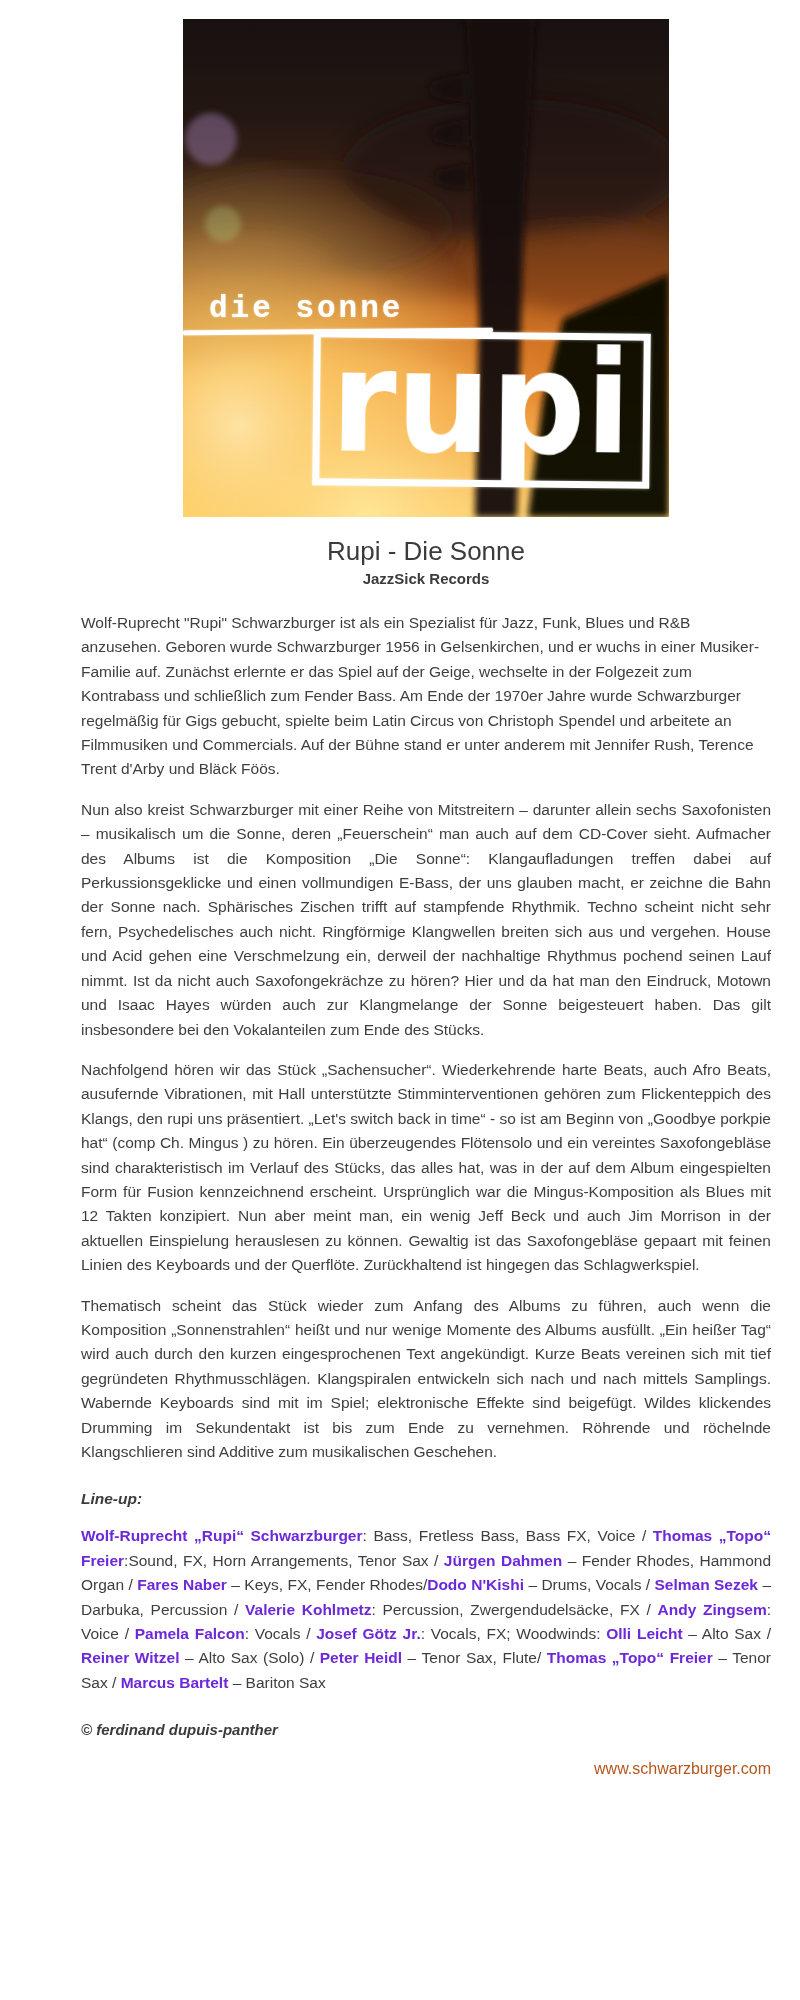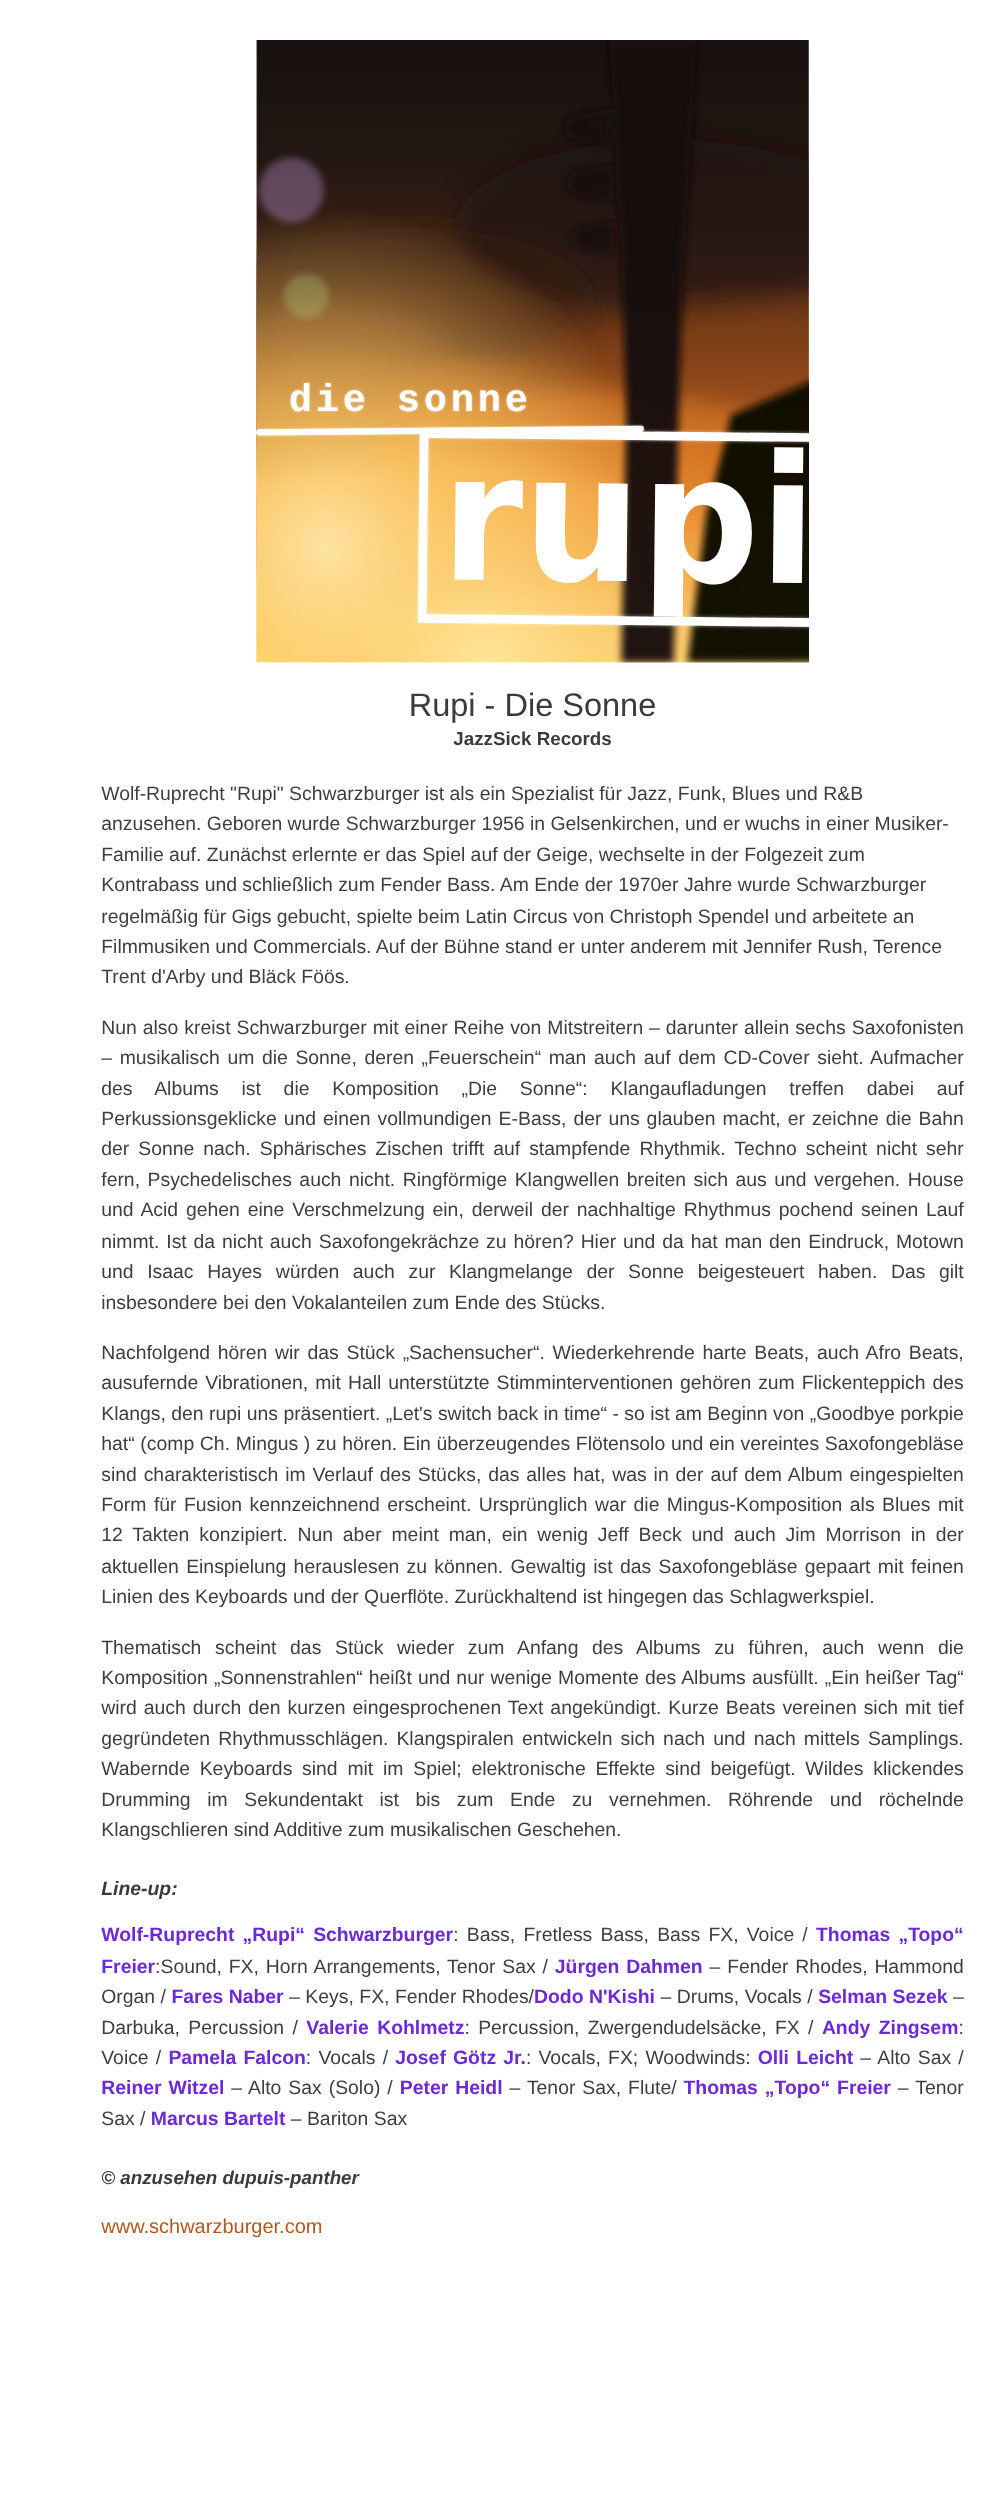--- a/index.html
+++ b/index.html
@@ -3,21 +3,21 @@
 <meta charset="utf-8">
 <style>
   html,body{margin:0;padding:0;}
   body{
     width:800px;height:2000px;background:#ffffff;
     font-family:"Liberation Sans","DejaVu Sans",sans-serif;
     color:#3e3e40;position:relative;overflow:hidden;
   }
   .page{width:690px;margin-left:81px;}
   
-  .cover-wrap{width:442px;height:498px;margin:32px auto 0 auto;position:relative;overflow:hidden;}
+  .cover-wrap{width:486px;height:498px;margin:19px auto 0 auto;position:relative;overflow:hidden;}
   .cover-svg{position:absolute;left:0;top:0;}
   .cover-title{
     position:absolute;left:26px;top:272px;
     font-family:"Liberation Mono","DejaVu Sans Mono",monospace;
     font-size:31px;font-weight:bold;color:#ffffff;letter-spacing:3px;white-space:nowrap;
     text-shadow:0 0 2px rgba(255,255,255,.6);
   }
   .cover-underline{
     position:absolute;left:0;top:310px;width:310px;height:5px;background:#ffffff;
     transform:rotate(-0.5deg);border-radius:2px;box-shadow:0 0 2px rgba(255,255,255,.7);
@@ -40,21 +40,21 @@
   .article p{margin:0 0 16px 0;text-align:justify;hyphens:none;}
   .article p:first-child{text-align:left;}
   .lineup-heading{
     margin:26px 0 0 0;font-size:15.5px;font-weight:bold;font-style:italic;color:#3b3b3d;
   }
   .lineup-text{margin:16px 0 0 0;font-size:15.5px;line-height:24.4px;text-align:justify;}
   .lineup-text b{color:#6d28d9;}
   .credit{
     margin:26px 0 0 0;font-size:15px;font-weight:bold;font-style:italic;color:#3b3b3d;
   }
-  .site-link-row{margin-top:22px;text-align:left;}
+  .site-link-row{margin-top:22px;text-align:right;}
   .site-link{font-size:16px;text-decoration:none;cursor:pointer;}
 </style>
 </head>
 <body style="color: rgb(62, 62, 64);">
 
 <div class="page">
 
   <div class="cover-wrap">
     <svg class="cover-svg" width="486" height="498" viewBox="0 0 486 498">
       <defs>
@@ -135,18 +135,18 @@
   <div class="article">
       <p>Wolf-Ruprecht "Rupi" Schwarzburger ist als ein Spezialist für Jazz, Funk, Blues und R&amp;B anzusehen. Geboren wurde Schwarzburger 1956 in Gelsenkirchen, und er wuchs in einer Musiker-Familie auf. Zunächst erlernte er das Spiel auf der Geige, wechselte in der Folgezeit zum Kontrabass und schließlich zum Fender Bass. Am Ende der 1970er Jahre wurde Schwarzburger regelmäßig für Gigs gebucht, spielte beim Latin Circus von Christoph Spendel und arbeitete an Filmmusiken und Commercials. Auf der Bühne stand er unter anderem mit Jennifer Rush, Terence Trent d'Arby und Bläck Föös.</p>
       <p>Nun also kreist Schwarzburger mit einer Reihe von Mitstreitern – darunter allein sechs Saxofonisten – musikalisch um die Sonne, deren „Feuerschein“ man auch auf dem CD-Cover sieht. Aufmacher des Albums ist die Komposition „Die Sonne“: Klangaufladungen treffen dabei auf Perkussionsgeklicke und einen vollmundigen E-Bass, der uns glauben macht, er zeichne die Bahn der Sonne nach. Sphärisches Zischen trifft auf stampfende Rhythmik. Techno scheint nicht sehr fern, Psychedelisches auch nicht. Ringförmige Klangwellen breiten sich aus und vergehen. House und Acid gehen eine Verschmelzung ein, derweil der nachhaltige Rhythmus pochend seinen Lauf nimmt. Ist da nicht auch Saxofongekrächze zu hören? Hier und da hat man den Eindruck, Motown und Isaac Hayes würden auch zur Klangmelange der Sonne beigesteuert haben. Das gilt insbesondere bei den Vokalanteilen zum Ende des Stücks.</p>
       <p>Nachfolgend hören wir das Stück „Sachensucher“. Wiederkehrende harte Beats, auch Afro Beats, ausufernde Vibrationen, mit Hall unterstützte Stimminterventionen gehören zum Flickenteppich des Klangs, den rupi uns präsentiert. „Let's switch back in time“ - so ist am Beginn von „Goodbye porkpie hat“ (comp Ch. Mingus ) zu hören. Ein überzeugendes Flötensolo und ein vereintes Saxofongebläse sind charakteristisch im Verlauf des Stücks, das alles hat, was in der auf dem Album eingespielten Form für Fusion kennzeichnend erscheint. Ursprünglich war die Mingus-Komposition als Blues mit 12 Takten konzipiert. Nun aber meint man, ein wenig Jeff Beck und auch Jim Morrison in der aktuellen Einspielung herauslesen zu können. Gewaltig ist das Saxofongebläse gepaart mit feinen Linien des Keyboards und der Querflöte. Zurückhaltend ist hingegen das Schlagwerkspiel.</p>
       <p>Thematisch scheint das Stück wieder zum Anfang des Albums zu führen, auch wenn die Komposition „Sonnenstrahlen“ heißt und nur wenige Momente des Albums ausfüllt. „Ein heißer Tag“ wird auch durch den kurzen eingesprochenen Text angekündigt. Kurze Beats vereinen sich mit tief gegründeten Rhythmusschlägen. Klangspiralen entwickeln sich nach und nach mittels Samplings. Wabernde Keyboards sind mit im Spiel; elektronische Effekte sind beigefügt. Wildes klickendes Drumming im Sekundentakt ist bis zum Ende zu vernehmen. Röhrende und röchelnde Klangschlieren sind Additive zum musikalischen Geschehen.</p>
     </div>
 
   <div class="lineup-heading">Line-up:</div>
   <p class="lineup-text"><b>Wolf-Ruprecht „Rupi“ Schwarzburger</b><span>: Bass, Fretless Bass, Bass FX, Voice / </span><b>Thomas „Topo“ Freier</b><span>:Sound, FX, Horn Arrangements, Tenor Sax / </span><b>Jürgen Dahmen</b><span> – Fender Rhodes, Hammond Organ / </span><b>Fares Naber</b><span> – Keys, FX, Fender Rhodes/</span><b>Dodo N'Kishi</b><span> – Drums, Vocals / </span><b>Selman Sezek</b><span> – Darbuka, Percussion / </span><b>Valerie Kohlmetz</b><span>: Percussion, Zwergendudelsäcke, FX / </span><b>Andy Zingsem</b><span>: Voice / </span><b>Pamela Falcon</b><span>: Vocals / </span><b>Josef Götz Jr.</b><span>: Vocals, FX; Woodwinds: </span><b>Olli Leicht</b><span> – Alto Sax / </span><b>Reiner Witzel</b><span> – Alto Sax (Solo) / </span><b>Peter Heidl</b><span> – Tenor Sax, Flute/ </span><b>Thomas „Topo“ Freier</b><span> – Tenor Sax / </span><b>Marcus Bartelt</b><span> – Bariton Sax</span></p>
 
-  <div class="credit">© anzusehen dupuis-panther</div>
+  <div class="credit">© ferdinand dupuis-panther</div>
   <div class="site-link-row">
     <a class="site-link" style="color: rgb(180, 87, 30);">www.schwarzburger.com</a>
   </div>
 
 </div>
 
 </body></html>

